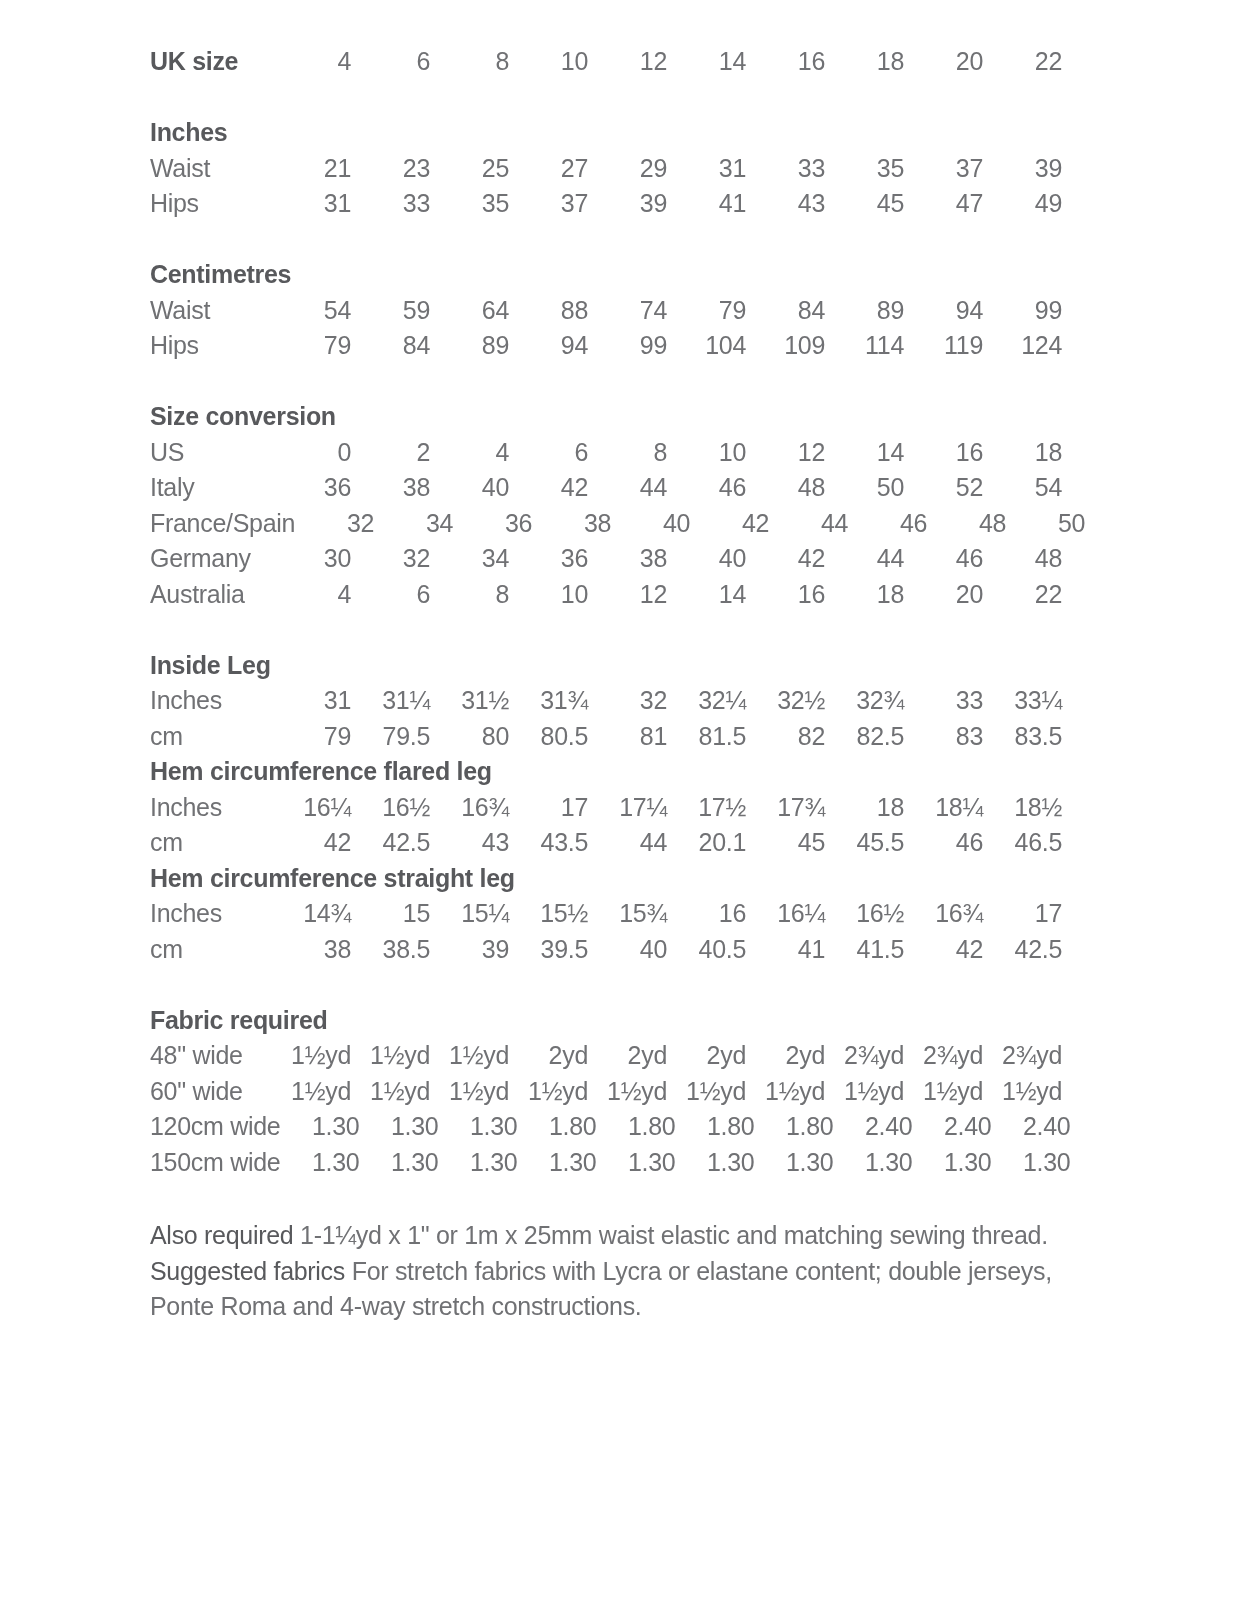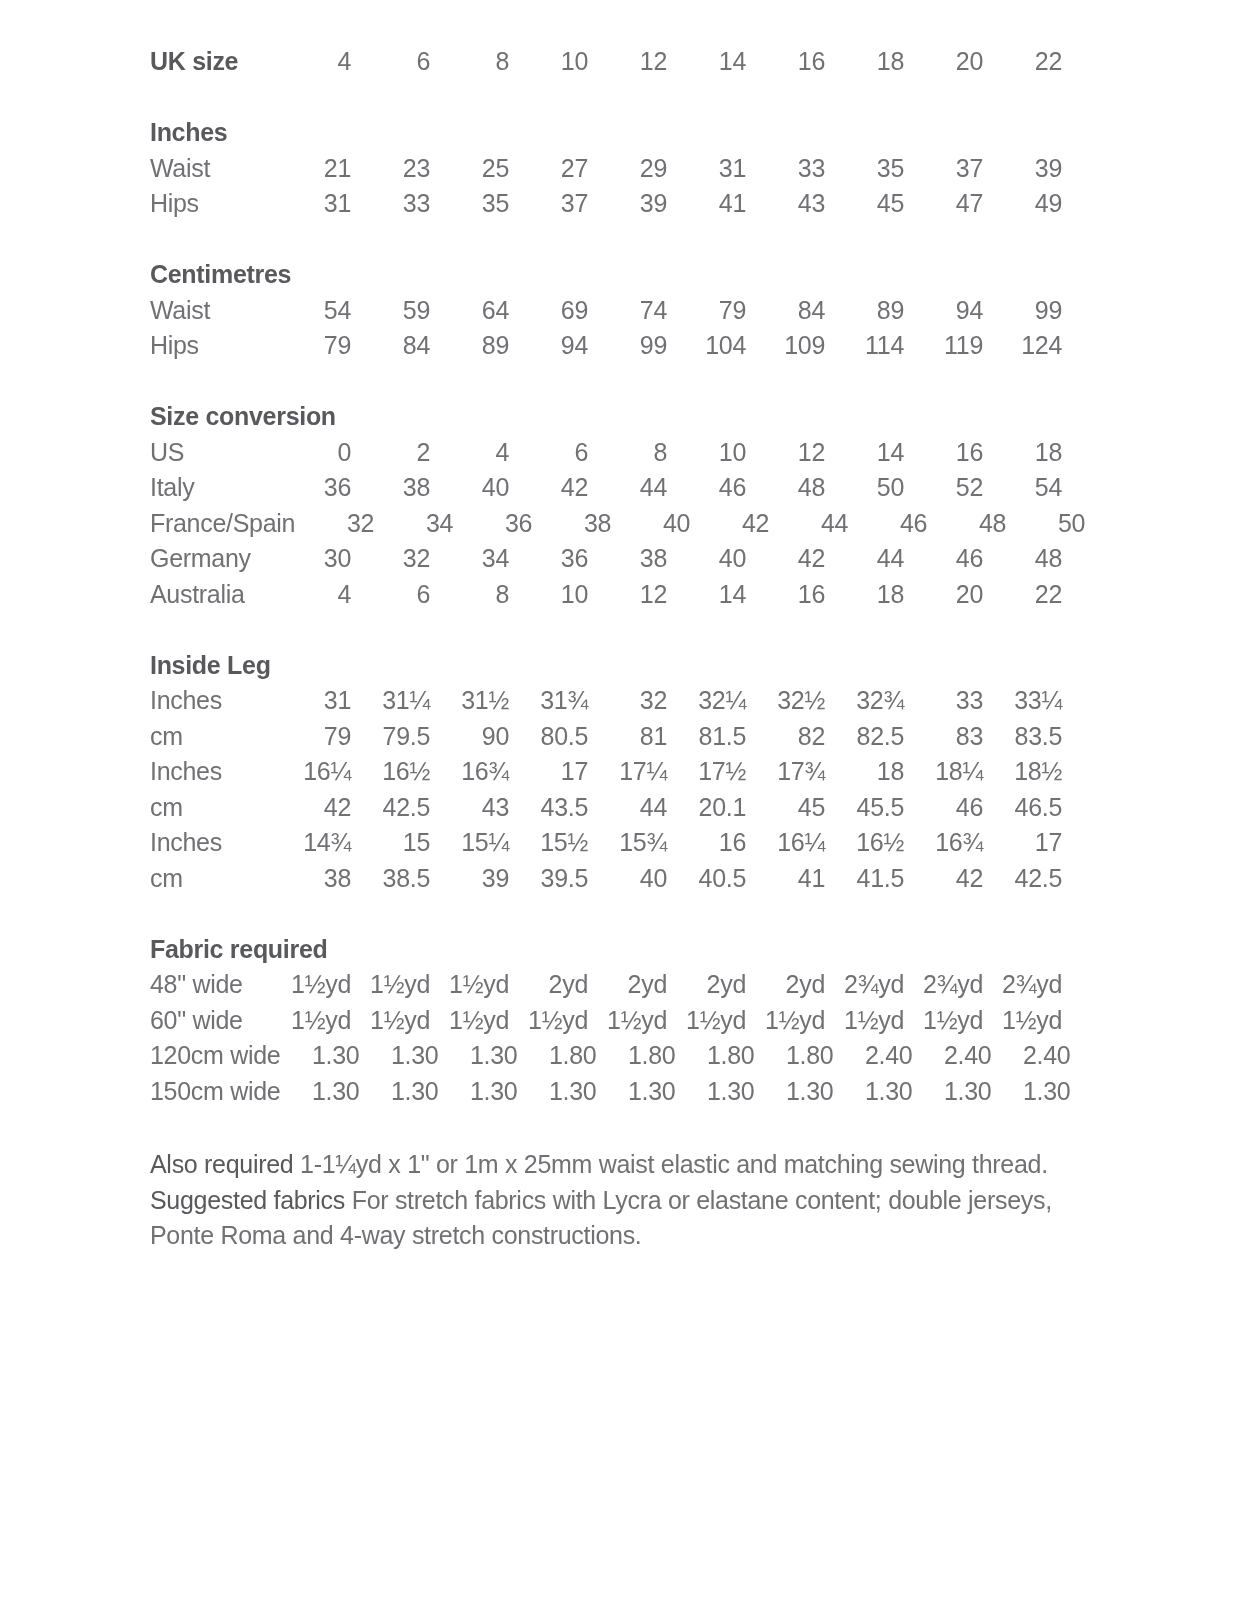--- a/index.html
+++ b/index.html
@@ -118,21 +118,21 @@
         </div>
         <div class="row spacer"></div>
         <div class="row section">
           <div class="cell label">Centimetres</div>
         </div>
         <div class="row data">
           <div class="cell label">Waist</div>
           <div class="cell val">54</div>
           <div class="cell val">59</div>
           <div class="cell val">64</div>
-          <div class="cell val">69</div>
+          <div class="cell val">88</div>
           <div class="cell val">74</div>
           <div class="cell val">79</div>
           <div class="cell val">84</div>
           <div class="cell val">89</div>
           <div class="cell val">94</div>
           <div class="cell val">99</div>
         </div>
         <div class="row data">
           <div class="cell label">Hips</div>
           <div class="cell val">79</div>
@@ -229,28 +229,31 @@
           <div class="cell val">32¼</div>
           <div class="cell val">32½</div>
           <div class="cell val">32¾</div>
           <div class="cell val">33</div>
           <div class="cell val">33¼</div>
         </div>
         <div class="row data">
           <div class="cell label">cm</div>
           <div class="cell val">79</div>
           <div class="cell val">79.5</div>
-          <div class="cell val">90</div>
+          <div class="cell val">80</div>
           <div class="cell val">80.5</div>
           <div class="cell val">81</div>
           <div class="cell val">81.5</div>
           <div class="cell val">82</div>
           <div class="cell val">82.5</div>
           <div class="cell val">83</div>
           <div class="cell val">83.5</div>
+        </div>
+        <div class="row section">
+          <div class="cell label">Hem circumference flared leg</div>
         </div>
         <div class="row data">
           <div class="cell label">Inches</div>
           <div class="cell val">16¼</div>
           <div class="cell val">16½</div>
           <div class="cell val">16¾</div>
           <div class="cell val">17</div>
           <div class="cell val">17¼</div>
           <div class="cell val">17½</div>
           <div class="cell val">17¾</div>
@@ -264,20 +267,23 @@
           <div class="cell val">42.5</div>
           <div class="cell val">43</div>
           <div class="cell val">43.5</div>
           <div class="cell val">44</div>
           <div class="cell val">20.1</div>
           <div class="cell val">45</div>
           <div class="cell val">45.5</div>
           <div class="cell val">46</div>
           <div class="cell val">46.5</div>
         </div>
+        <div class="row section">
+          <div class="cell label">Hem circumference straight leg</div>
+        </div>
         <div class="row data">
           <div class="cell label">Inches</div>
           <div class="cell val">14¾</div>
           <div class="cell val">15</div>
           <div class="cell val">15¼</div>
           <div class="cell val">15½</div>
           <div class="cell val">15¾</div>
           <div class="cell val">16</div>
           <div class="cell val">16¼</div>
           <div class="cell val">16½</div>

